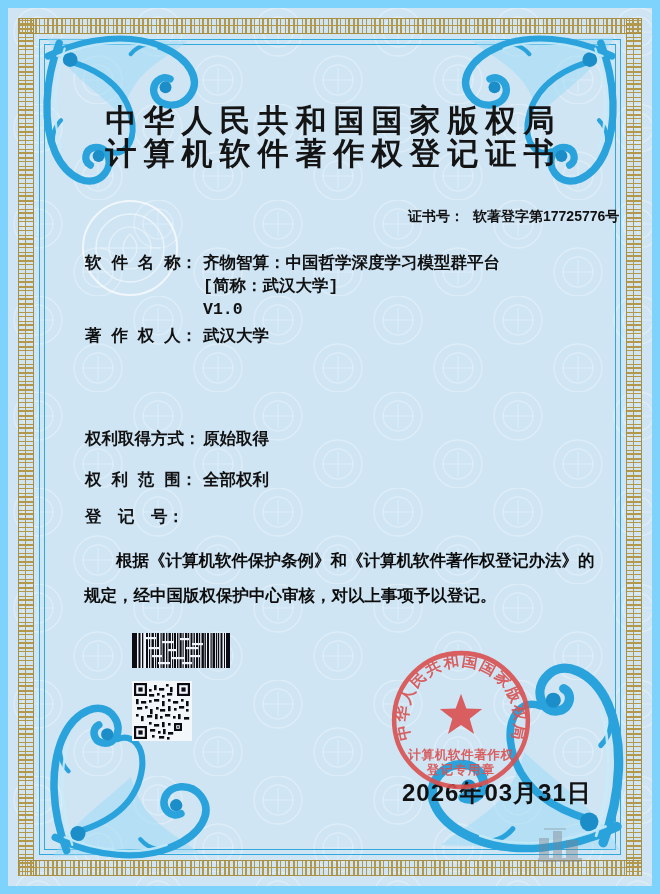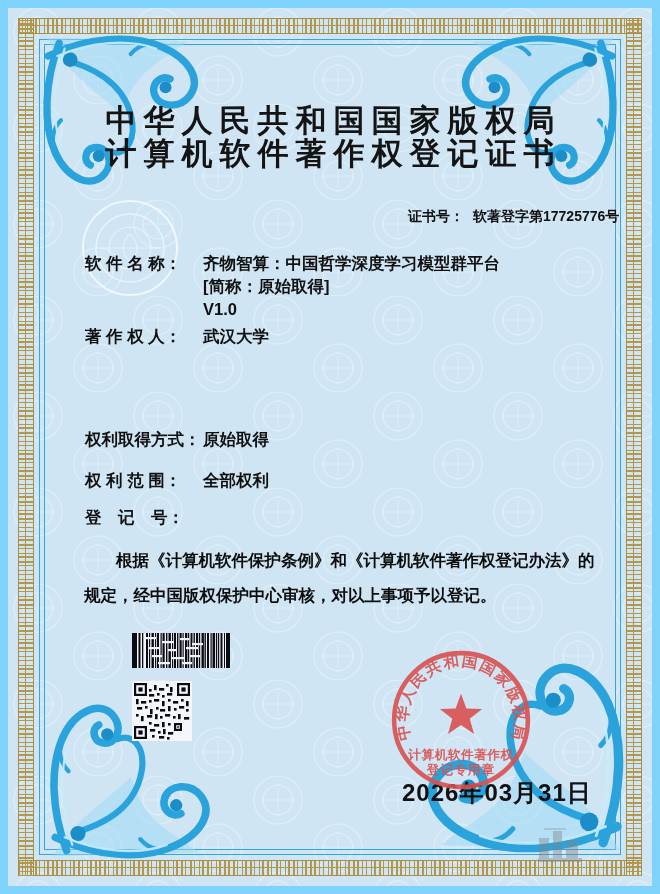--- a/index.html
+++ b/index.html
@@ -31,21 +31,21 @@
   .corner.tr{right:36px;top:34px;transform:scaleX(-1);}
   .corner.bl{left:36px;bottom:34px;transform:scaleY(-1);}
   .corner.br{right:36px;bottom:34px;transform:scale(-1,-1);}
   
   .title{position:absolute;left:0;right:0;text-align:center;font-weight:700;color:#141414;
          font-size:31px;letter-spacing:7px;text-indent:7px;white-space:nowrap;}
   .title.l1{top:100px;}
   .title.l2{top:133px;}
   .certno{position:absolute;top:208px;left:408px;font-size:14px;font-weight:700;white-space:nowrap;}
   .certno .val{margin-left:9px;}
-  .frow{position:absolute;left:85px;display:flex;align-items:flex-start;font-size:16.5px;font-weight:700;line-height:23px;}
+  .frow{position:absolute;left:85px;display:flex;align-items:flex-start;font-size:16.5px;font-weight:700;line-height:23px;font-family:Liberation Mono, monospace;}
   .flabel{width:118px;flex:0 0 auto;white-space:pre;}
   .fvals{white-space:nowrap;}
   .stmt{position:absolute;font-size:16.5px;font-weight:600;white-space:nowrap;color:#0d0d0d;}
   .stmt.s1{left:116px;top:550px;}
   .stmt.s2{left:84px;top:585px;font-family:Liberation Mono, monospace;}
   .barcode{position:absolute;left:132px;top:633px;}
   .qrcode{position:absolute;left:132px;top:681px;}
   .seal{position:absolute;left:385px;top:644px;opacity:.9;z-index:6;}
   .issuedate{position:absolute;left:402px;top:777px;font-size:24px;font-weight:700;letter-spacing:1px;z-index:5;white-space:nowrap;}
   .sitewm{position:absolute;left:538px;top:826px;opacity:.42;z-index:4;}
@@ -126,21 +126,21 @@
   <div class="title l2">计算机软件著作权登记证书</div>
 
   <div class="certno">
     <span>证书号：</span><span class="val">软著登字第17725776号</span>
   </div>
 
   <div class="frow" style="top:252px">
     <span class="flabel">软 件 名 称：</span>
     <div class="fvals">
       <div>齐物智算：中国哲学深度学习模型群平台</div>
-      <div>[简称：原始取得]</div>
+      <div>[简称：武汉大学]</div>
       <div>V1.0</div>
     </div>
   </div>
   <div class="frow" style="top:325px">
     <span class="flabel">著 作 权 人：</span>
     <div class="fvals">
       <div>武汉大学</div>
     </div>
   </div>
   <div class="frow" style="top:428px">

